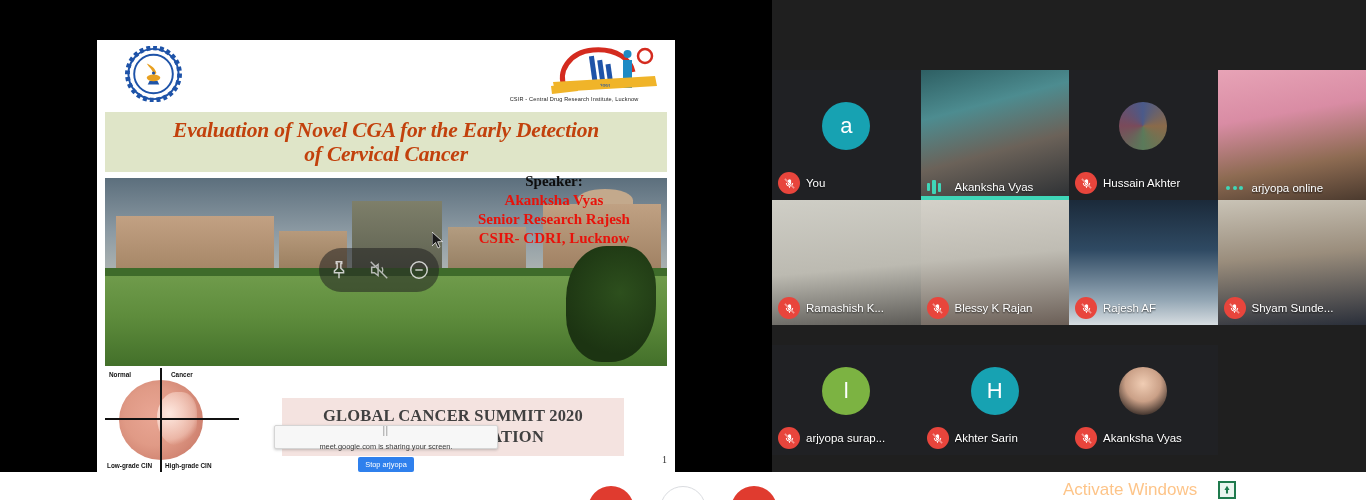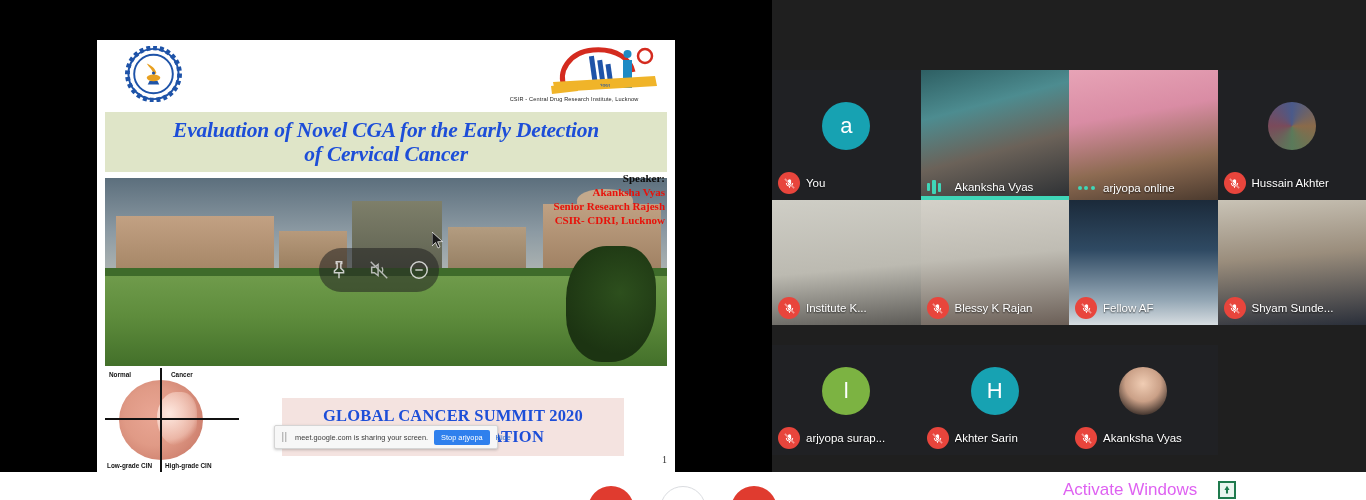--- a/index.html
+++ b/index.html
@@ -27,21 +27,21 @@
     transform: scale(1.55); transform-origin: center right; white-space: nowrap;
   }
 
   
   .title-band {
     position: absolute; left: 8px; top: 72px; width: 562px; height: 60px;
     background: #dfe5c8; display: flex; align-items: center; justify-content: center;
   }
   .title-text {
     font-family: "Liberation Serif", serif; font-weight: bold; font-style: italic;
-    font-size: 21.5px; line-height: 1.12; color: #1d4ed8; text-align: center;
+    font-size: 21.5px; line-height: 1.12; color: #c2410c; text-align: center;
     letter-spacing: -0.2px; padding: 0 6px;
   }
 
   
   .photo-band {
     position: absolute; left: 8px; top: 138px; width: 562px; height: 188px;
     overflow: hidden;
     background:
       linear-gradient(to bottom, #4d7f3a 0%, #5f9145 40%, #4f8038 100%);
   }
@@ -79,21 +79,21 @@
     background: rgba(32,32,32,.55); border-radius: 22px;
     display: flex; align-items: center; justify-content: space-around;
   }
   .vc-ic { width: 22px; height: 22px; opacity: .85; }
   .cursor-arrow { position: absolute; left: 335px; top: 192px; width: 12px; height: 18px; }
 
   
   .speaker-block {
     position: absolute; right: 10px; top: 132px; width: 222px;
     font-family: "Liberation Serif", serif; font-weight: bold;
-    font-size: 11px; line-height: 1.26; text-align: right;
+    font-size: 15px; line-height: 1.26; text-align: center;
   }
   .sp-head { color: #0d0d0d; }
   .sp-red  { color: #e8120a; }
 
   
   .diagram {
     position: absolute; left: 8px; top: 328px; width: 134px; height: 104px;
     background: #fff;
   }
   .diag-circle {
@@ -114,33 +114,34 @@
   .dl-bl { left: 2px;  bottom: 3px; }
   .dl-br { left: 60px; bottom: 3px; }
 
   .summit-band {
     position: absolute; left: 185px; top: 358px; width: 342px; height: 58px;
     background: #f4e3e0; display: flex; flex-direction: column;
     align-items: center; justify-content: center;
   }
   .summit-t {
     font-family: "Liberation Serif", serif; font-weight: bold; font-size: 16.5px;
-    color: #1d4ed8; text-align: center; letter-spacing: .2px; line-height: 1.25;
+    color: #404040; text-align: center; letter-spacing: .2px; line-height: 1.25;
   }
   .slide-num {
     position: absolute; right: 8px; bottom: 10px;
     font-family: "Liberation Serif", serif; font-size: 10px; color: #333;
   }
 
   
   .sharebar {
     position: absolute; left: 274px; top: 425px; width: 224px; height: 24px;
     background: #f7f7f7; border: 1px solid #d5d5d5; border-radius: 2px;
     display: flex; align-items: center; gap: 6px; padding: 0 6px;
     box-shadow: 0 1px 3px rgba(0,0,0,.22);
+    flex-direction: column;
   }
   .sb-ic { width: 8px; height: 10px; flex: 0 0 auto; opacity: .55; }
   .sb-txt { font-size: 7.4px; color: #3a3a3a; white-space: nowrap; }
   .sb-btn {
     background: #2f80ed; color: #fff; font-size: 7.4px;
     padding: 3px 7px; border-radius: 2px; border: none; white-space: nowrap; cursor: pointer;
   }
   .sb-hide { font-size: 7.4px; color: #2f6fd0; white-space: nowrap; cursor: pointer; }
 
   
@@ -190,21 +191,21 @@
   
   .bottom-bar {
     position: absolute; left: 0; top: 472px; width: 1366px; height: 28px; background: #fff;
   }
   .ctl { position: absolute; top: 14px; border-radius: 50%; }
   .ctl-red { width: 46px; height: 46px; background: #e03b2f; }
   .ctl-out { width: 46px; height: 46px; background: #fff; border: 1px solid #dadce0; }
   .c1 { left: 588px; } .c2 { left: 660px; } .c3 { left: 731px; }
   .watermark {
     position: absolute; left: 1063px; top: 480px;
-    color: #d946ef; font-size: 17px; white-space: nowrap; opacity: .85;
+    color: #fdba74; font-size: 17px; white-space: nowrap; opacity: .85;
   }
   .wm-badge {
     position: absolute; left: 1218px; top: 481px; width: 18px; height: 18px;
     border: 2px solid #1f7a4d; background: #eaf5ef;
     display: flex; align-items: center; justify-content: center;
   }
 </style>
 </head>
 <body>
 
@@ -348,60 +349,60 @@
               <span class="audio-bars">
                 <i class="ab1"></i>
                 <i class="ab2"></i>
                 <i class="ab3"></i>
               </span>
               <span class="p-name">Akanksha Vyas</span>
             </div>
             <div class="speaking-bar" style="background: rgb(63, 214, 184);"></div>
           </div>
           <div class="tile">
+            <div class="avatar photo" style="background: conic-gradient(rgb(74, 90, 138), rgb(138, 106, 74), rgb(90, 122, 90), rgb(122, 74, 90), rgb(74, 90, 138));"></div>
+            <div class="name-row">
+              <span class="mic-muted">
+                <svg viewBox="0 0 24 24" width="13" height="13">
+                  <path d="M12 4a3 3 0 0 1 3 3v5a3 3 0 0 1-6 0V7a3 3 0 0 1 3-3z" fill="#fff"></path>
+                  <path d="M6 11a6 6 0 0 0 12 0" fill="none" stroke="#fff" stroke-width="1.8"></path>
+                  <path d="M12 17v3" stroke="#fff" stroke-width="1.8"></path>
+                  <path d="M3.5 3.5l17 17" stroke="#fff" stroke-width="2.2"></path>
+                  <path d="M3.5 3.5l17 17" stroke="#e8453c" stroke-width="1"></path>
+                </svg>
+              </span>
+              <span class="p-name">Hussain Akhter</span>
+            </div>
+          </div>
+          <div class="tile">
             <div class="vid" style="background: linear-gradient(170deg, rgb(231, 163, 182) 0%, rgb(217, 140, 164) 35%, rgb(141, 107, 82) 70%, rgb(75, 58, 46) 100%);"></div>
             <div class="name-row">
               <span class="dots3">
                 <i></i>
                 <i></i>
                 <i></i>
               </span>
               <span class="p-name">arjyopa online</span>
             </div>
           </div>
-          <div class="tile">
-            <div class="avatar photo" style="background: conic-gradient(rgb(74, 90, 138), rgb(138, 106, 74), rgb(90, 122, 90), rgb(122, 74, 90), rgb(74, 90, 138));"></div>
-            <div class="name-row">
-              <span class="mic-muted">
-                <svg viewBox="0 0 24 24" width="13" height="13">
-                  <path d="M12 4a3 3 0 0 1 3 3v5a3 3 0 0 1-6 0V7a3 3 0 0 1 3-3z" fill="#fff"></path>
-                  <path d="M6 11a6 6 0 0 0 12 0" fill="none" stroke="#fff" stroke-width="1.8"></path>
-                  <path d="M12 17v3" stroke="#fff" stroke-width="1.8"></path>
-                  <path d="M3.5 3.5l17 17" stroke="#fff" stroke-width="2.2"></path>
-                  <path d="M3.5 3.5l17 17" stroke="#e8453c" stroke-width="1"></path>
-                </svg>
-              </span>
-              <span class="p-name">Hussain Akhter</span>
-            </div>
-          </div>
         </div>
         <div class="grid-row r2">
           <div class="tile">
             <div class="vid" style="background: linear-gradient(175deg, rgb(207, 206, 198) 0%, rgb(188, 186, 177) 55%, rgb(93, 91, 87) 100%);"></div>
             <div class="name-row">
               <span class="mic-muted">
                 <svg viewBox="0 0 24 24" width="13" height="13">
                   <path d="M12 4a3 3 0 0 1 3 3v5a3 3 0 0 1-6 0V7a3 3 0 0 1 3-3z" fill="#fff"></path>
                   <path d="M6 11a6 6 0 0 0 12 0" fill="none" stroke="#fff" stroke-width="1.8"></path>
                   <path d="M12 17v3" stroke="#fff" stroke-width="1.8"></path>
                   <path d="M3.5 3.5l17 17" stroke="#fff" stroke-width="2.2"></path>
                   <path d="M3.5 3.5l17 17" stroke="#e8453c" stroke-width="1"></path>
                 </svg>
               </span>
-              <span class="p-name">Institute K...</span>
+              <span class="p-name">Ramashish K...</span>
             </div>
           </div>
           <div class="tile">
             <div class="vid" style="background: linear-gradient(175deg, rgb(212, 209, 201) 0%, rgb(191, 188, 179) 45%, rgb(107, 95, 87) 100%);"></div>
             <div class="name-row">
               <span class="mic-muted">
                 <svg viewBox="0 0 24 24" width="13" height="13">
                   <path d="M12 4a3 3 0 0 1 3 3v5a3 3 0 0 1-6 0V7a3 3 0 0 1 3-3z" fill="#fff"></path>
                   <path d="M6 11a6 6 0 0 0 12 0" fill="none" stroke="#fff" stroke-width="1.8"></path>
                   <path d="M12 17v3" stroke="#fff" stroke-width="1.8"></path>
@@ -417,21 +418,21 @@
             <div class="name-row">
               <span class="mic-muted">
                 <svg viewBox="0 0 24 24" width="13" height="13">
                   <path d="M12 4a3 3 0 0 1 3 3v5a3 3 0 0 1-6 0V7a3 3 0 0 1 3-3z" fill="#fff"></path>
                   <path d="M6 11a6 6 0 0 0 12 0" fill="none" stroke="#fff" stroke-width="1.8"></path>
                   <path d="M12 17v3" stroke="#fff" stroke-width="1.8"></path>
                   <path d="M3.5 3.5l17 17" stroke="#fff" stroke-width="2.2"></path>
                   <path d="M3.5 3.5l17 17" stroke="#e8453c" stroke-width="1"></path>
                 </svg>
               </span>
-              <span class="p-name">Fellow AF</span>
+              <span class="p-name">Rajesh AF</span>
             </div>
           </div>
           <div class="tile">
             <div class="vid" style="background: linear-gradient(175deg, rgb(201, 195, 182) 0%, rgb(154, 141, 124) 45%, rgb(42, 47, 58) 100%);"></div>
             <div class="name-row">
               <span class="mic-muted">
                 <svg viewBox="0 0 24 24" width="13" height="13">
                   <path d="M12 4a3 3 0 0 1 3 3v5a3 3 0 0 1-6 0V7a3 3 0 0 1 3-3z" fill="#fff"></path>
                   <path d="M6 11a6 6 0 0 0 12 0" fill="none" stroke="#fff" stroke-width="1.8"></path>
                   <path d="M12 17v3" stroke="#fff" stroke-width="1.8"></path>

